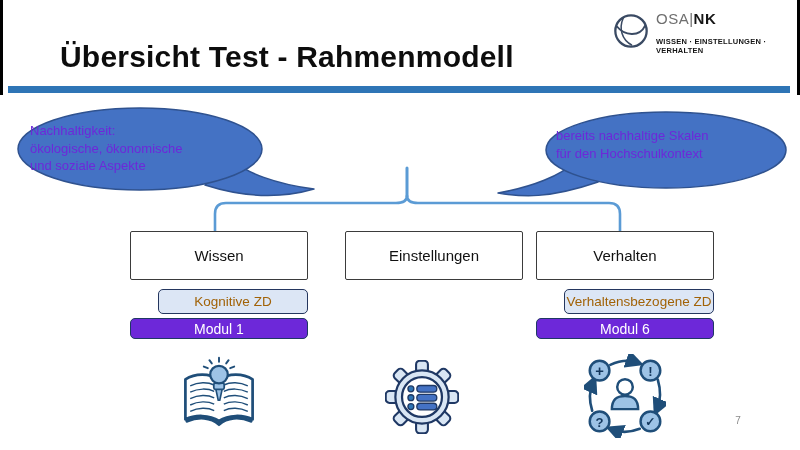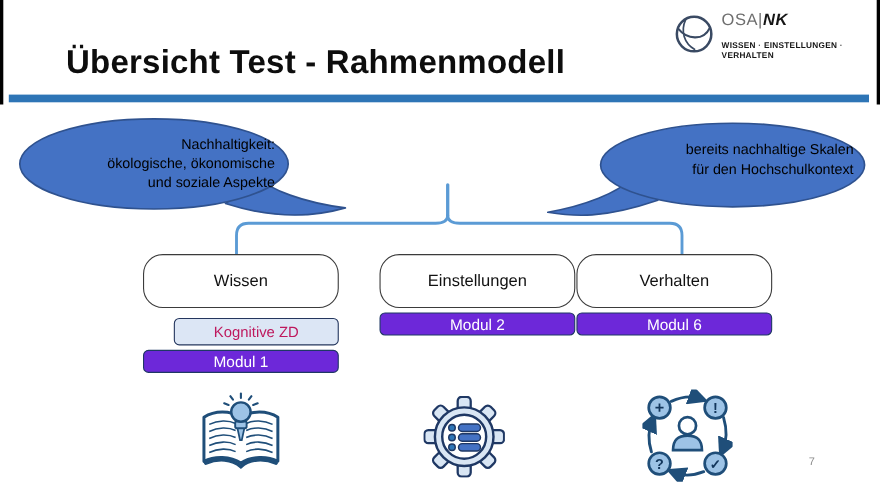--- a/index.html
+++ b/index.html
@@ -12,41 +12,41 @@
   .edge.right{right:0;}
 
   .title{position:absolute;left:60px;top:40px;font-size:30px;font-weight:600;
          color:#0d0d0d;letter-spacing:0.2px;text-align:right;}
   .rule{position:absolute;left:8px;top:86px;width:782px;height:7px;background:#2E75B6;}
 
   .logo{position:absolute;left:612px;top:8px;width:185px;}
   .logo-globe{position:absolute;left:0;top:4px;}
   .logo-text{position:absolute;left:44px;top:2px;width:145px;}
   .logo-name{font-size:15px;color:#6f6f6f;letter-spacing:0.5px;}
-  .logo-name b{color:#161616;font-weight:700;font-style:italic;}
+  .logo-name b{color:#161616;font-weight:700;}
   .logo-tag{font-size:10.5px;color:#595959;line-height:1.3;margin-top:2px;}
   .logo-caps{font-size:7.5px;font-weight:700;color:#141414;letter-spacing:0.25px;margin-top:10px;}
 
   svg.layer{position:absolute;left:0;top:0;}
 
-  .bubble-text{position:absolute;color:#000000;font-size:13px;line-height:1.35;
-               text-align:right;white-space:pre-line;}
+  .bubble-text{position:absolute;color:#6d28d9;font-size:13px;line-height:1.35;
+               text-align:left;white-space:pre-line;}
   .bubble-text.left{left:30px;top:122px;width:220px;}
   .bubble-text.right{left:556px;top:127px;width:220px;}
 
   .heading{position:absolute;left:245px;top:112px;width:320px;text-align:center;
            font-size:15.5px;color:#111;line-height:1.45;}
   .heading .cite{font-size:11px;color:#4472C4;}
 
   .col{position:absolute;top:231px;width:178px;}
-  .col.c1{left:130px;} .col.c2{left:345px;} .col.c3{left:524px;}
-  .box{height:47px;background:#fff;border:1.6px solid #3b3b3b;border-radius:18px;
+  .col.c1{left:130px;} .col.c2{left:345px;} .col.c3{left:536px;}
+  .box{height:47px;background:#fff;border:1.6px solid #3b3b3b;border-radius:2px;
        display:flex;align-items:center;justify-content:center;font-size:15px;color:#111;}
   .zd{margin-top:9px;height:23px;background:#dce6f5;border:1.6px solid #24365e;border-radius:5px;
-      display:flex;align-items:center;justify-content:center;font-size:13.5px;color:#be185d;margin-left:28px;}
+      display:flex;align-items:center;justify-content:center;font-size:13.5px;color:#a16207;margin-left:28px;}
   .modul{margin-top:4px;height:19px;background:#6d28d9;border:1.6px solid #1F3864;border-radius:5px;
       display:flex;align-items:center;justify-content:center;font-size:14px;color:#fff;}
 
   .icon{position:absolute;}
   .icon.book{left:179px;top:356px;}
   .icon.gear{left:385px;top:360px;}
   .icon.cycle{left:584px;top:354px;}
 
   .pagenum{position:absolute;left:728px;top:415px;width:20px;text-align:center;
            font-size:10px;color:#8a8a8a;}
@@ -96,25 +96,25 @@
 
 
   <div class="col c1">
     <div class="box">Wissen</div>
     <div class="zd">Kognitive ZD</div>
     <div class="modul">Modul 1</div>
   </div>
 
   <div class="col c2">
     <div class="box">Einstellungen</div>
-    <div class="modul">Modul 2</div>
   </div>
 
   <div class="col c3">
     <div class="box">Verhalten</div>
+    <div class="zd">Verhaltensbezogene ZD</div>
     <div class="modul">Modul 6</div>
   </div>
 
   <svg class="icon book" width="80" height="82" viewBox="0 0 100 100">
     <g stroke="#1F4E79" stroke-width="2.4" stroke-linecap="round">
       <line x1="50" y1="1" x2="50" y2="6"></line>
       <line x1="38" y1="4" x2="41" y2="8"></line>
       <line x1="62" y1="4" x2="59" y2="8"></line>
       <line x1="31" y1="12" x2="36" y2="14"></line>
       <line x1="69" y1="12" x2="64" y2="14"></line>

